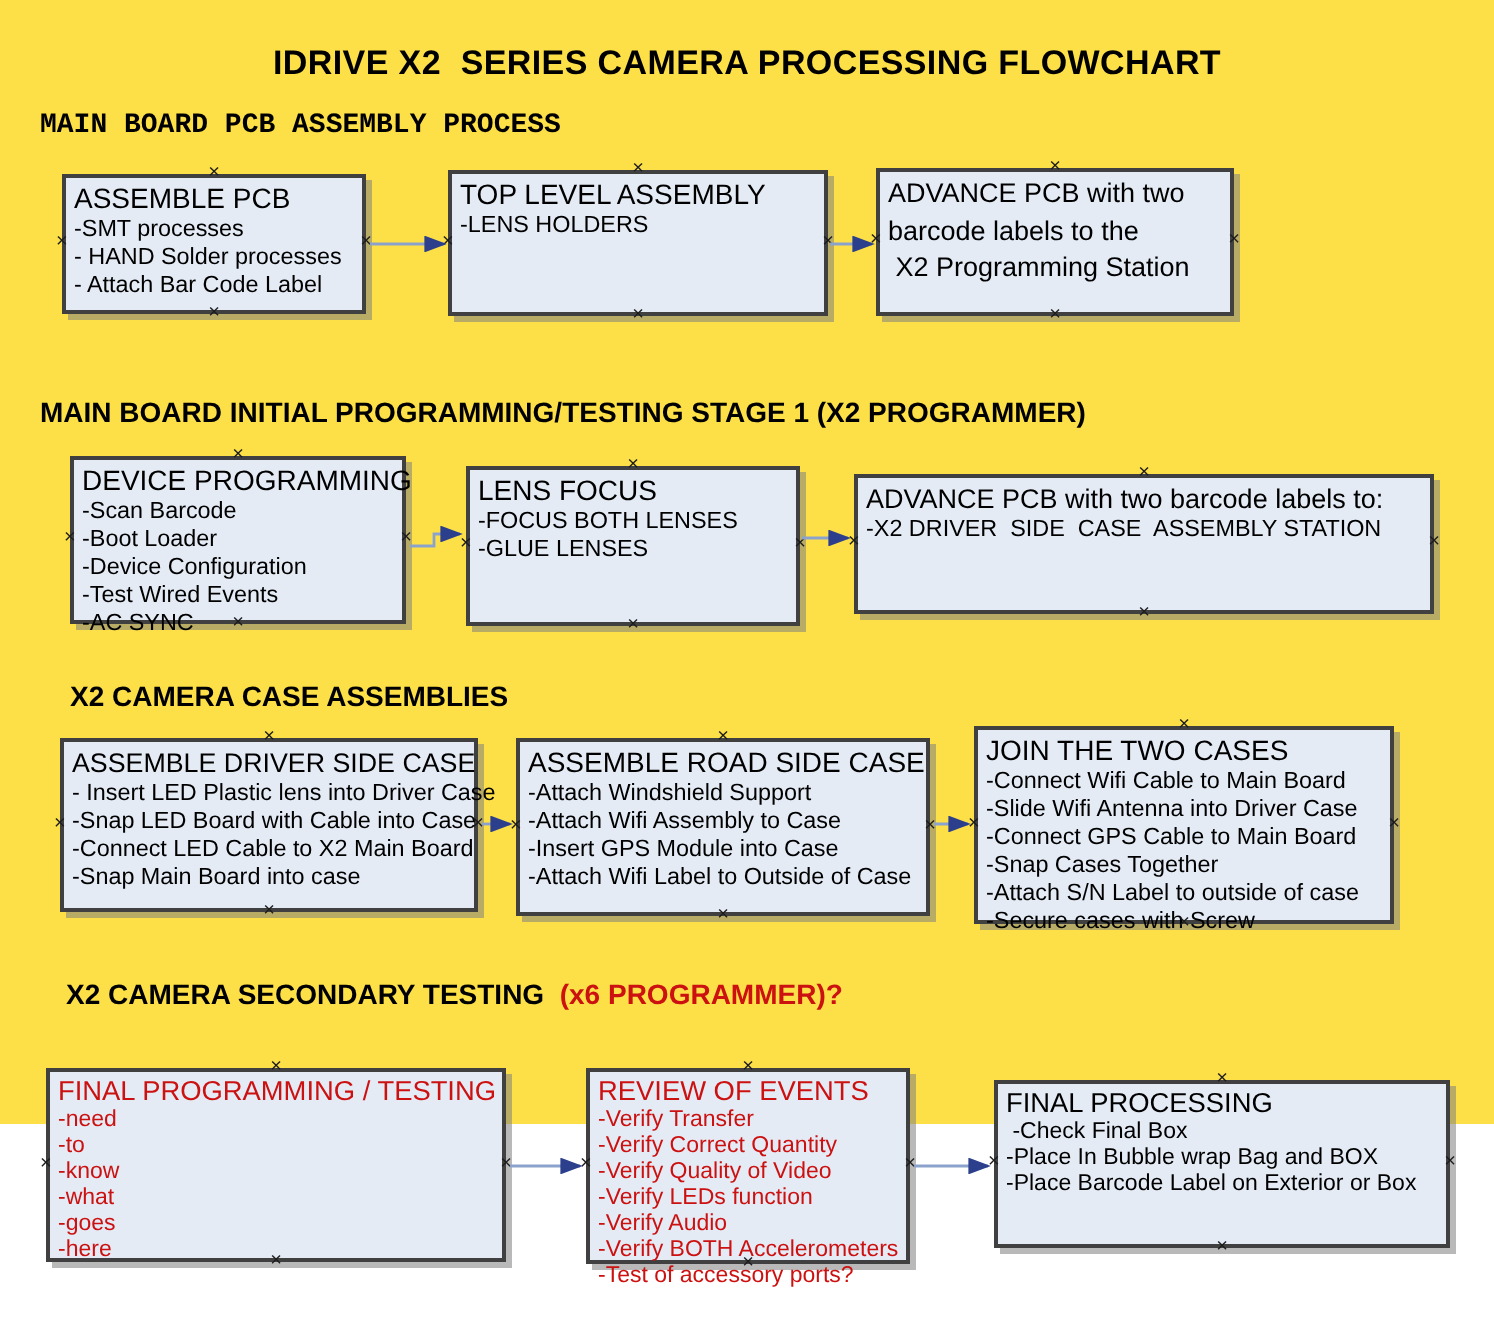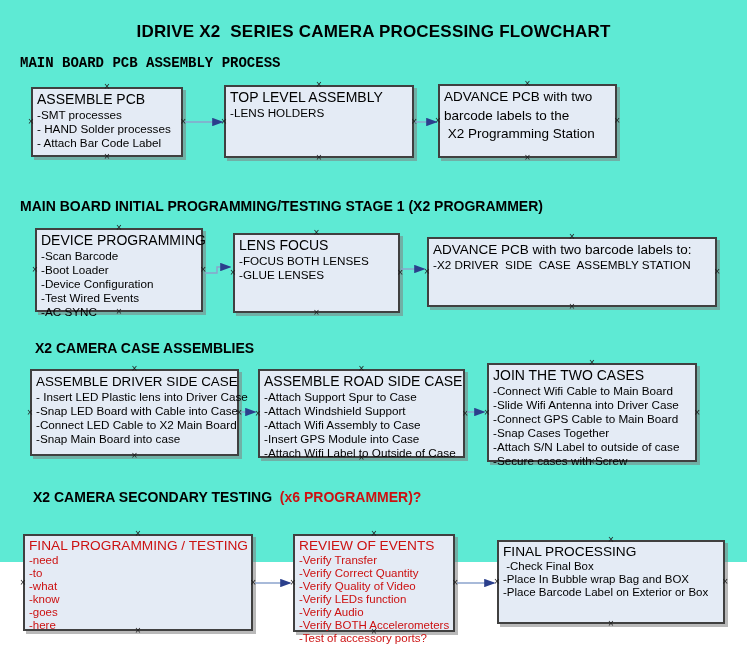--- a/index.html
+++ b/index.html
@@ -1,17 +1,17 @@
 <!DOCTYPE html>
 <html><head>
 <meta charset="utf-8">
 <style>
   html,body{margin:0;padding:0;background:#ffffff;}
   body{width:747px;height:662px;font-family:"Liberation Sans",sans-serif;overflow:hidden;}
-  #canvas{position:relative;width:747px;height:562px;background:#5eead4;}
+  #canvas{position:relative;width:747px;height:562px;background:#fde047;}
 
   .main-title{position:absolute;left:0;top:22px;width:747px;margin:0;text-align:center;
     font-size:17px;font-weight:bold;color:#000;white-space:pre;letter-spacing:0.2px;}
 
   .sec-h{position:absolute;margin:0;font-size:14px;font-weight:bold;color:#000;white-space:pre;}
   .sec-h .hr{color:#cc1111;}
   #sh0{left:20px;top:55px;font-family:Liberation Mono, monospace;}
   #sh1{left:20px;top:198px;}
   #sh2{left:35px;top:340px;}
   #sh3{left:33px;top:489px;}
@@ -136,21 +136,20 @@
     <div class="bline">-Connect LED Cable to X2 Main Board</div>
     <div class="bline">-Snap Main Board into case</div>
   </div>
 
   <div class="fbox" id="b2-1">
     <span class="xm xm-t">×</span>
     <span class="xm xm-b">×</span>
     <span class="xm xm-l">×</span>
     <span class="xm xm-r">×</span>
     <div class="btitle">ASSEMBLE ROAD SIDE CASE</div>
-    <div class="bline">-Attach Support Spur to Case</div>
     <div class="bline">-Attach Windshield Support</div>
     <div class="bline">-Attach Wifi Assembly to Case</div>
     <div class="bline">-Insert GPS Module into Case</div>
     <div class="bline">-Attach Wifi Label to Outside of Case</div>
   </div>
 
   <div class="fbox" id="b2-2">
     <span class="xm xm-t">×</span>
     <span class="xm xm-b">×</span>
     <span class="xm xm-l">×</span>
@@ -165,22 +164,22 @@
   </div>
 
   <div class="fbox sec4 red" id="b3-0">
     <span class="xm xm-t">×</span>
     <span class="xm xm-b">×</span>
     <span class="xm xm-l">×</span>
     <span class="xm xm-r">×</span>
     <div class="btitle">FINAL PROGRAMMING / TESTING</div>
     <div class="bline">-need</div>
     <div class="bline">-to</div>
+    <div class="bline">-know</div>
     <div class="bline">-what</div>
-    <div class="bline">-know</div>
     <div class="bline">-goes</div>
     <div class="bline">-here</div>
   </div>
 
   <div class="fbox sec4 red" id="b3-1">
     <span class="xm xm-t">×</span>
     <span class="xm xm-b">×</span>
     <span class="xm xm-l">×</span>
     <span class="xm xm-r">×</span>
     <div class="btitle">REVIEW OF EVENTS</div>

